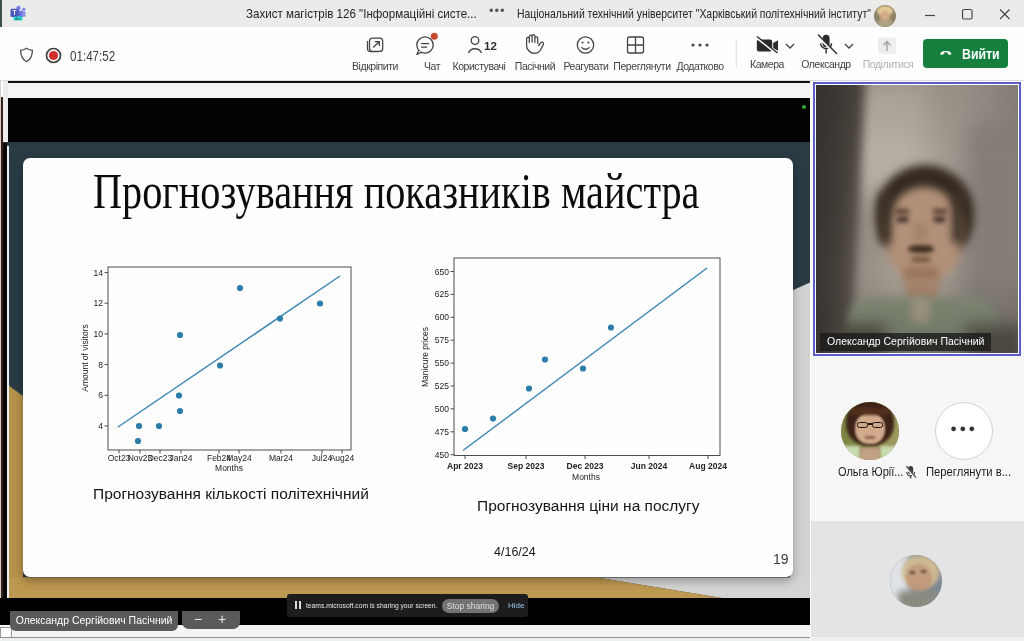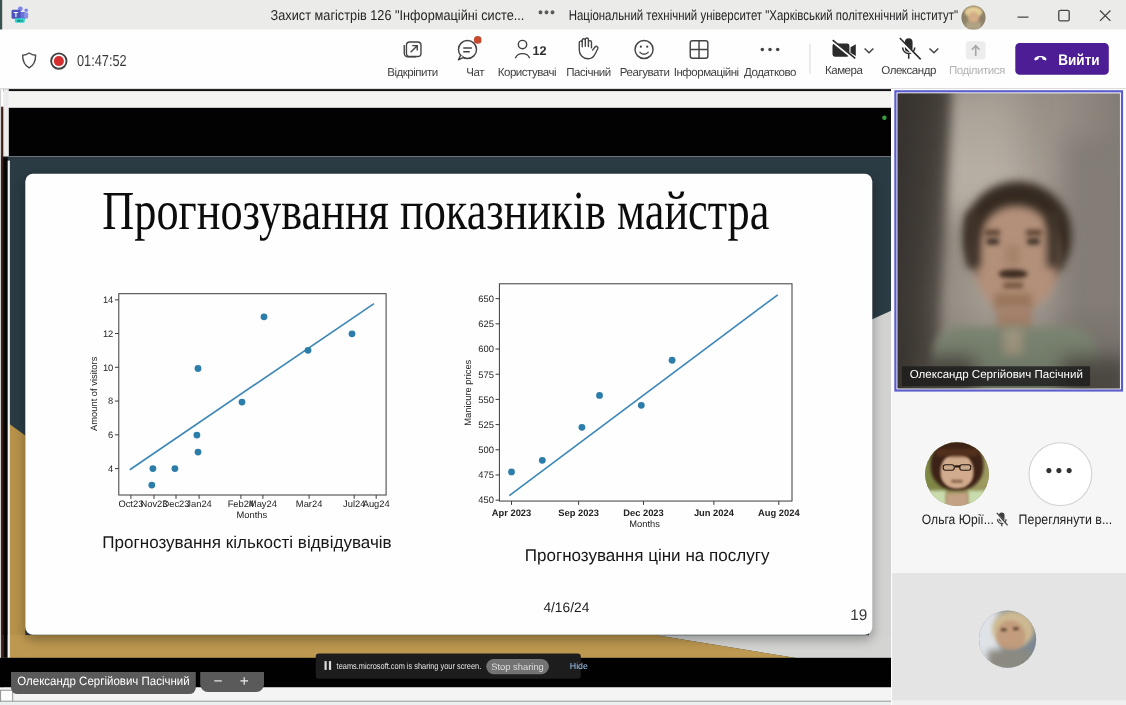--- a/index.html
+++ b/index.html
@@ -156,27 +156,27 @@
  <rect x="538" y="10.5" width="18" height="16.5" rx="3" fill="#ededed"></rect>
  <g stroke="#a6a6a6" stroke-width="1.5" fill="none">
   <path d="M547 24 v-9 M543.5 18.2 l3.5 -3.6 3.5 3.6"></path>
  </g>
 </svg>
 <div class="abs tlabel" style="left:340px;top:60px;width:70px">Відкріпити</div>
 <div class="abs tlabel" style="left:402px;top:60px;width:60px">Чат</div>
 <div class="abs tlabel" style="left:444px;top:60px;width:70px">Користувачі</div>
 <div class="abs tlabel" style="left:505px;top:60px;width:60px">Пасічний</div>
 <div class="abs tlabel" style="left:550px;top:60px;width:72px">Реагувати</div>
-<div class="abs tlabel" style="left:605px;top:60px;width:74px">Інформаційні</div>
+<div class="abs tlabel" style="left:605px;top:60px;width:74px">Переглянути</div>
 <div class="abs tlabel" style="left:665px;top:60px;width:70px">Додатково</div>
 <div class="abs tlabel" style="left:737px;top:58px;width:60px">Камера</div>
 <div class="abs tlabel" style="left:793px;top:58px;width:66px">Олександр</div>
 <div class="abs glabel" style="left:856px;top:58px;width:64px">Поділитися</div>
 
-<div class="abs" style="left:923px;top:39px;width:85px;height:28.5px;background:#4c1d95;border-radius:4px;">
+<div class="abs" style="left:923px;top:39px;width:85px;height:28.5px;background:#15803d;border-radius:4px;">
  <svg class="abs" style="left:16px;top:9px" width="17" height="10" viewBox="0 0 20 12">
   <path d="M1.5 7.5 C1 5.5 3.5 3.5 8 3.5 C12.5 3.5 15 5.5 14.5 7.5 C14.3 8.3 13.6 8.5 12.8 8.2 L10.8 7.4 C10.2 7.1 9.9 6.7 9.9 6 L9.9 5.2 C8.7 4.9 7.3 4.9 6.1 5.2 L6.1 6 C6.1 6.7 5.8 7.1 5.2 7.4 L3.2 8.2 C2.4 8.5 1.7 8.3 1.5 7.5 Z" fill="#fff"></path>
  </svg>
  <div class="abs" style="left:39px;top:6.5px;font-size:14px;font-weight:bold;color:#fff;transform:scaleX(0.88);transform-origin:left top">Вийти</div>
 </div>
 
 <div class="abs" id="stage-topline"></div>
 <div class="abs" id="leftcol-a"></div>
 <div class="abs" id="stage-strip"></div>
 <div class="abs" id="stage-blackbar"></div>
@@ -292,21 +292,21 @@
   <line x1="463" y1="450.5" x2="707" y2="268" stroke="#3c87b5" stroke-width="1.5"></line>
   <g fill="#2d7dab">
    <circle cx="465" cy="429" r="3.1"></circle>
           <circle cx="493" cy="418.5" r="3.1"></circle>
           <circle cx="529" cy="388.5" r="3.1"></circle>
    <circle cx="545" cy="359.5" r="3.1"></circle>
           <circle cx="583" cy="368.5" r="3.1"></circle>
           <circle cx="611" cy="327.5" r="3.1"></circle>
   </g>
  </svg>
- <div class="abs cap" style="left:70px;top:326.5px">Прогнозування кількості відвідувачів</div>
+ <div class="abs cap" style="left:70px;top:326.5px">Прогнозування кількості політехнічний</div>
  <div class="abs cap" style="left:454px;top:338.5px">Прогнозування ціни на послугу</div>
  <div class="abs" style="left:471px;top:387px;font-size:12.5px;color:#1a1a1a">4/16/24</div>
  <div class="abs" style="left:750px;top:393px;font-size:14px;color:#3a3a3a">19</div>
 </div>
 
 <div class="abs" id="botbar"></div>
 <div class="abs" id="botstrip"></div>
 <div class="abs" id="whitecorner"></div>
 <div class="abs" id="botline"></div>
 <div class="abs" id="botlast"></div>
@@ -317,21 +317,21 @@
  <div class="abs" style="left:12px;top:0px;font-size:14px">−</div>
  <div class="abs" style="left:36px;top:0px;font-size:14px">+</div>
 </div>
 <div class="abs" id="sharepill">
  <div class="abs" style="left:8px;top:7px;width:2px;height:8px;background:#ddd"></div>
  <div class="abs" style="left:11.5px;top:7px;width:2px;height:8px;background:#ddd"></div>
  <div class="abs" style="left:19px;top:7px;font-size:8px;color:#e6e6e6;white-space:nowrap;transform:scaleX(0.84);transform-origin:left top">teams.microsoft.com is sharing your screen.</div>
  <div class="abs" style="left:155px;top:5px;width:57px;height:14px;background:#737373;border-radius:7px">
    <div style="font-size:8.5px;color:#dedede;text-align:center;padding-top:2.5px">Stop sharing</div>
  </div>
- <div class="abs" style="left:231px;top:7px;font-size:8px;color:#9dc3f0;">Hide</div>
+ <div class="abs" style="left:221px;top:7px;font-size:8px;color:#9dc3f0;">Hide</div>
 </div>
 
 <div class="abs" id="sidebar"></div>
 <div class="abs" id="sb-mid"></div>
 <div class="abs" id="sb-low"></div>
 <div class="abs" id="sb-last"></div>
 <div class="abs" id="vtile">
  <div class="abs" id="vinner">
 
   <div class="abs" style="left:0;top:0;width:203px;height:269px;background:linear-gradient(97deg,#55504a 0%,#8d867d 20%,#a49c92 45%,#a29a91 62%,#8f8880 82%,#7f7972 100%)"></div>

